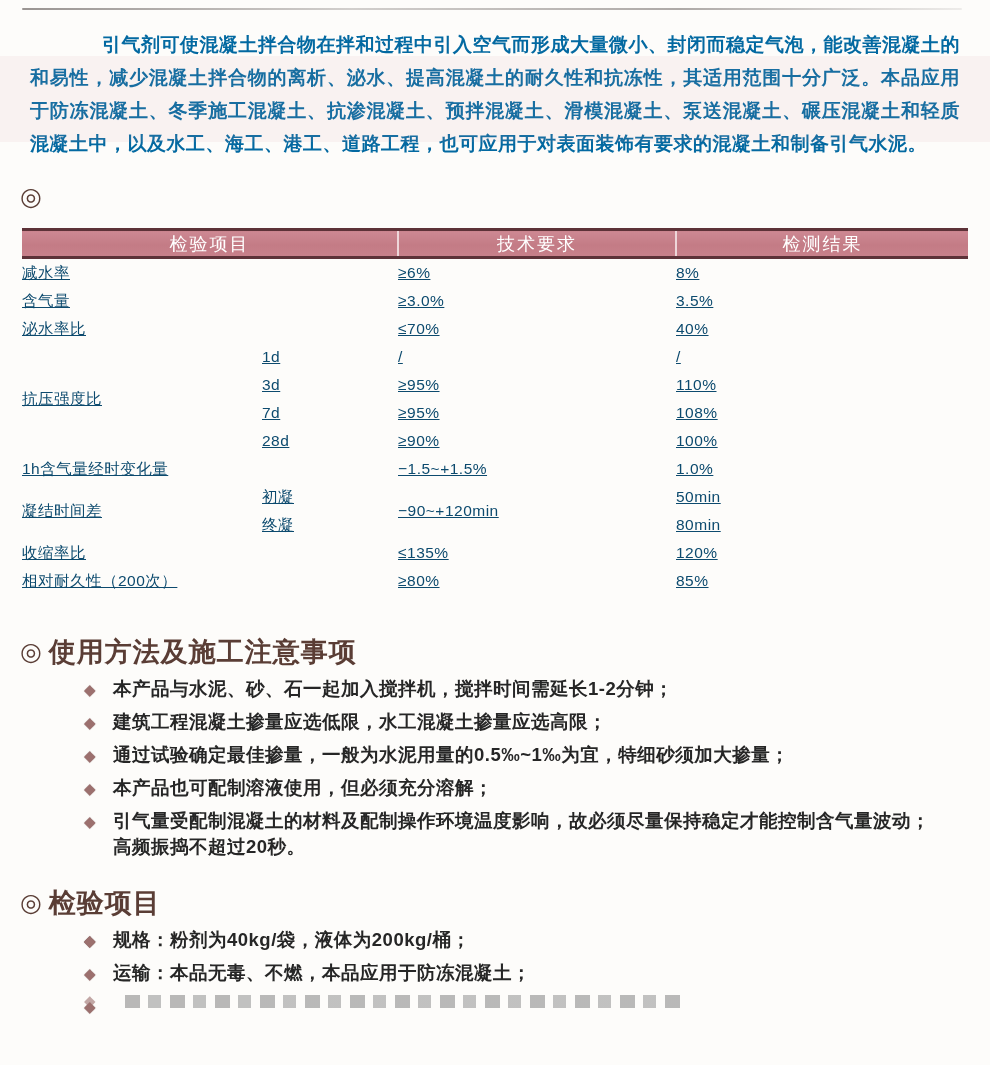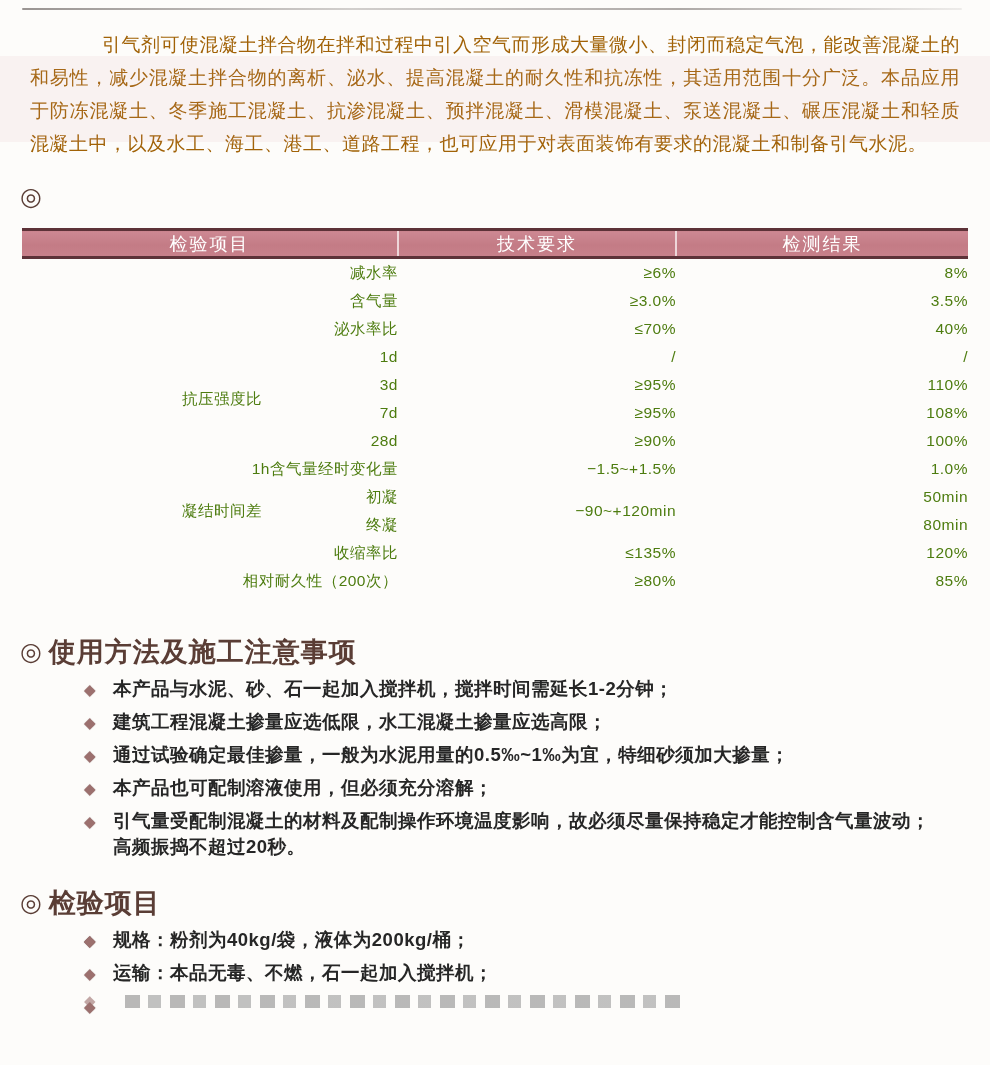--- a/index.html
+++ b/index.html
@@ -32,24 +32,24 @@
     background: rgba(214,158,162,0.10);
     pointer-events: none;
   }
 
   
   .intro {
     margin: 0;
     padding: 28px 30px 0 30px;
     font-size: 19px;
     line-height: 33px;
-    font-weight: 400;
+    font-weight: 700;
     text-align: justify;
     text-indent: 72px;
-    color: #a16207;
+    color: #0369a1;
     letter-spacing: 0.5px;
   }
 
   
   .section-heading {
     display: flex;
     align-items: center;
     padding-left: 20px;
     line-height: 34px;
     color: #5a3d35;
@@ -77,26 +77,27 @@
     letter-spacing: 2px;
     height: 25px;
     padding: 0;
     border-top: 3px solid #5d3238;
     border-bottom: 3px solid #5d3238;
   }
   .spec-table thead th + th { border-left: 2px solid #eed6d9; }
   .spec-table tbody td {
     height: 28px;
     padding: 0;
-    text-align: right;
+    text-align: left;
     vertical-align: middle;
     font-size: 15.5px;
-    color: #4d7c0f;
+    color: #0c4a6e;
     font-weight: 500;
     letter-spacing: 0.5px;
+    text-decoration: underline;
   }
 
   
   .bullet-list {
     list-style: none;
     margin: 7px 0 0 0;
     padding: 0;
   }
   .bullet-list li {
     position: relative;
@@ -250,21 +251,21 @@
     </ul>
 
   <div class="section-heading heading-packaging">
     <span class="marker">◎</span>
     <span class="heading-text">检验项目</span>
   </div>
 
   <ul class="bullet-list" id="packaging-list">
       <li><span class="diamond">◆</span></li>
       <li><span class="diamond">◆</span><span>规格：粉剂为40kg/袋，液体为200kg/桶；</span></li>
-      <li><span class="diamond">◆</span><span>运输：本品无毒、不燃，石一起加入搅拌机；</span></li>
+      <li><span class="diamond">◆</span><span>运输：本品无毒、不燃，本品应用于防冻混凝土；</span></li>
       <li><span class="diamond">◆</span></li>
     </ul>
 
   <div class="cutoff-row">
     <span class="diamond-ghost">◆</span>
     <span class="glyph-tops"></span>
   </div>
 
 </div>
 

